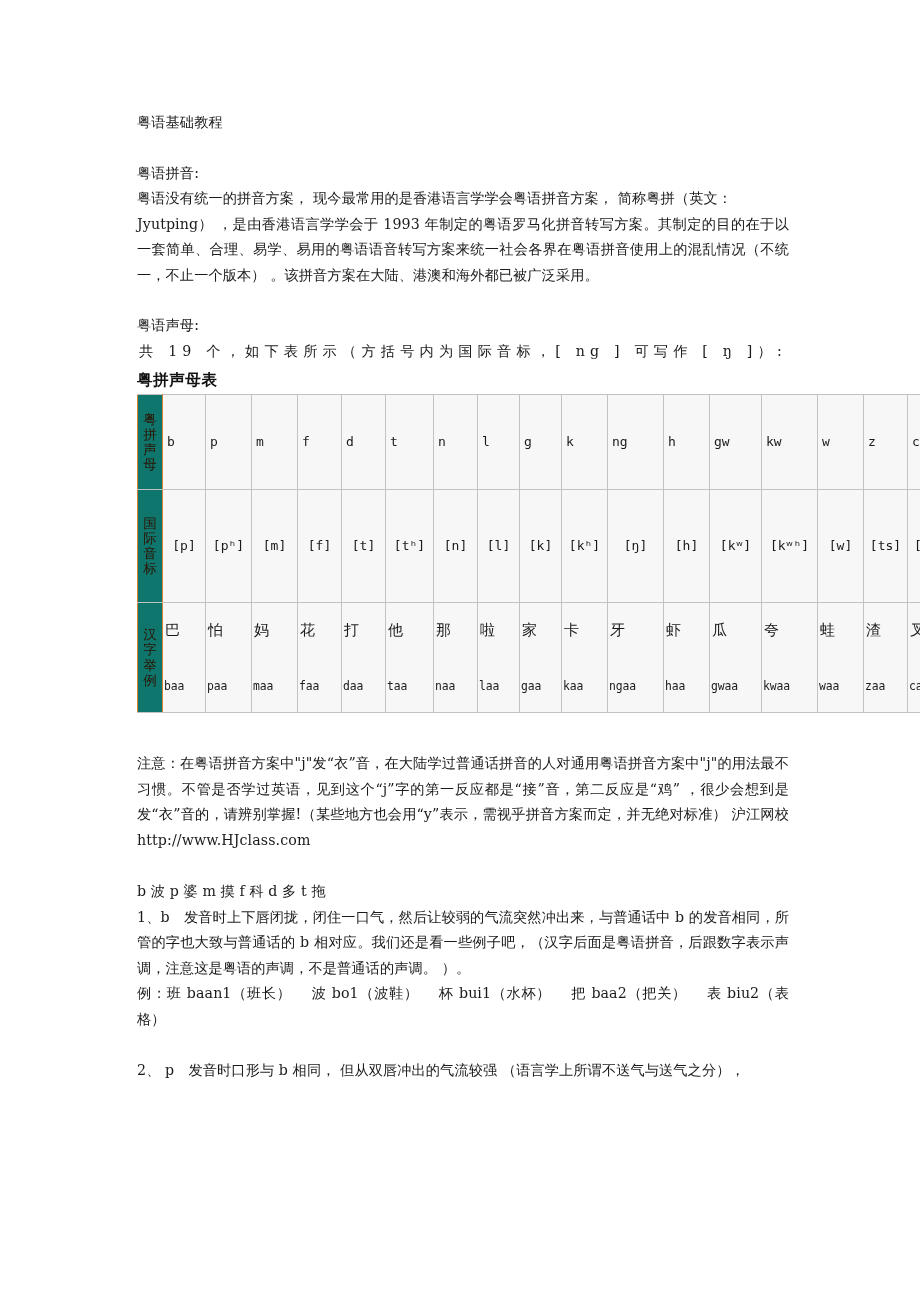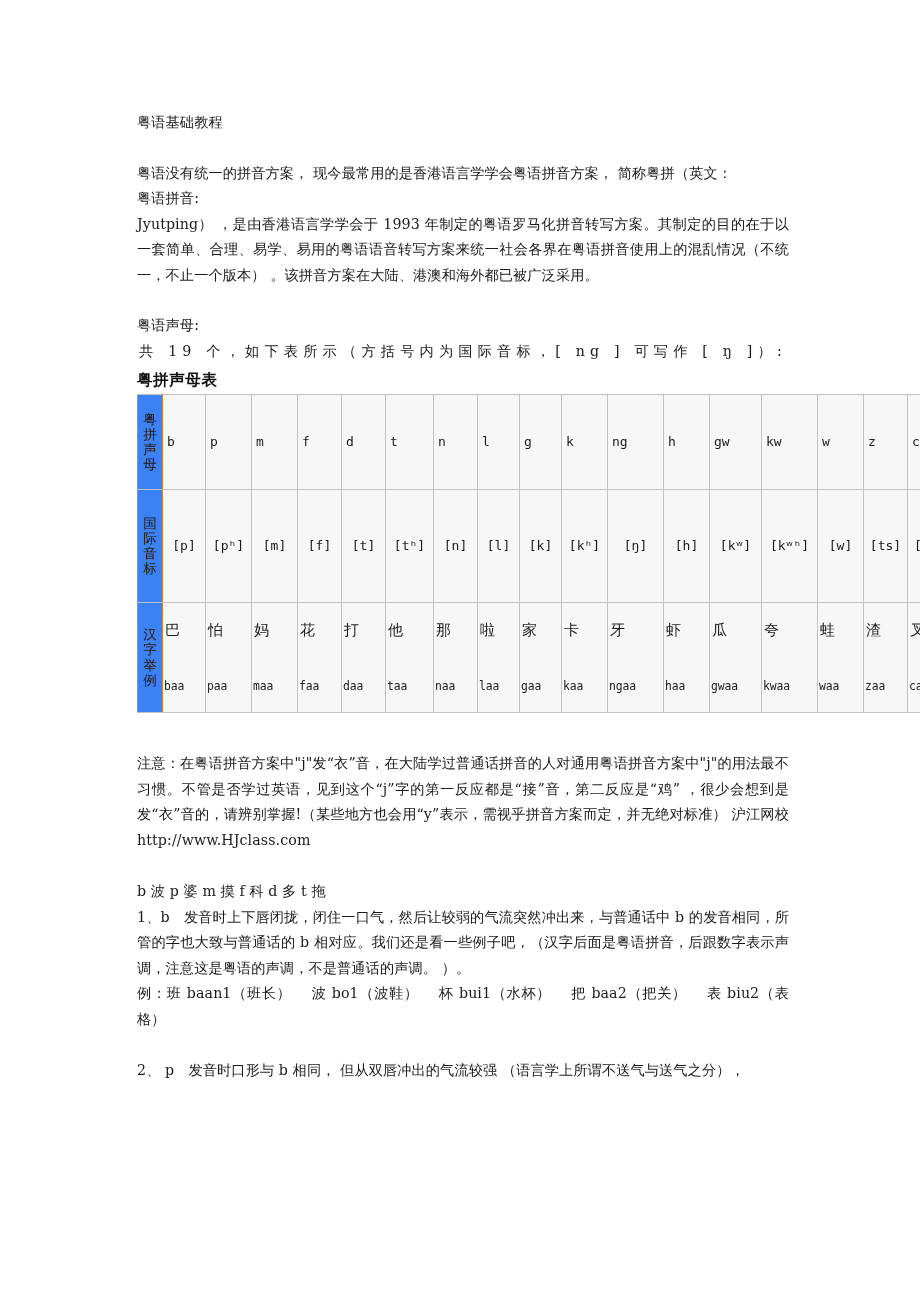--- a/index.html
+++ b/index.html
@@ -76,21 +76,21 @@
     font-size: 12.5px;
     font-family: "DejaVu Sans Mono", "Liberation Mono", monospace;
     color: #1a1a1a;
     text-align: center;
     vertical-align: middle;
     padding: 0 1px;
     background: #f7f7f7;
     line-height: 1.15;
   }
   .ini-table td.rowhead {
-    background: #3b82f6;
+    background: #0f766e;
     color: #2b1400;
     width: 22px;
     font-family: "DejaVu Sans", "Liberation Sans", sans-serif;
     font-size: 13.5px;
     font-weight: normal;
     padding: 2px 1px;
     border-left: 1px solid #d9812f;
     border-right: 1px solid #d9812f;
     line-height: 1.12;
     letter-spacing: 0;
@@ -130,22 +130,22 @@
 </head>
 <body>
 
 <div class="page">
   <div class="content">
 
     <p class="para">粤语基础教程</p>
 
     <div class="gap-sm"></div>
 
+    <p class="para">粤语拼音:</p>
     <p class="para">粤语没有统一的拼音方案， 现今最常用的是香港语言学学会粤语拼音方案， 简称粤拼（英文：</p>
-    <p class="para">粤语拼音:</p>
     <p class="para">Jyutping） ，是由香港语言学学会于 1993 年制定的粤语罗马化拼音转写方案。其制定的目的在于以一套简单、合理、易学、易用的粤语语音转写方案来统一社会各界在粤语拼音使用上的混乱情况（不统一，不止一个版本） 。该拼音方案在大陆、港澳和海外都已被广泛采用。</p>
 
     <div class="gap-sm"></div>
 
     <p class="para">粤语声母:</p>
     <p class="para-justify-wide">共 19 个，如下表所示（方括号内为国际音标，[ ng ] 可写作 [ ŋ ]）:</p>
 
     <div class="table-block">
       <div class="table-title">粤拼声母表</div>
       <table class="ini-table">

